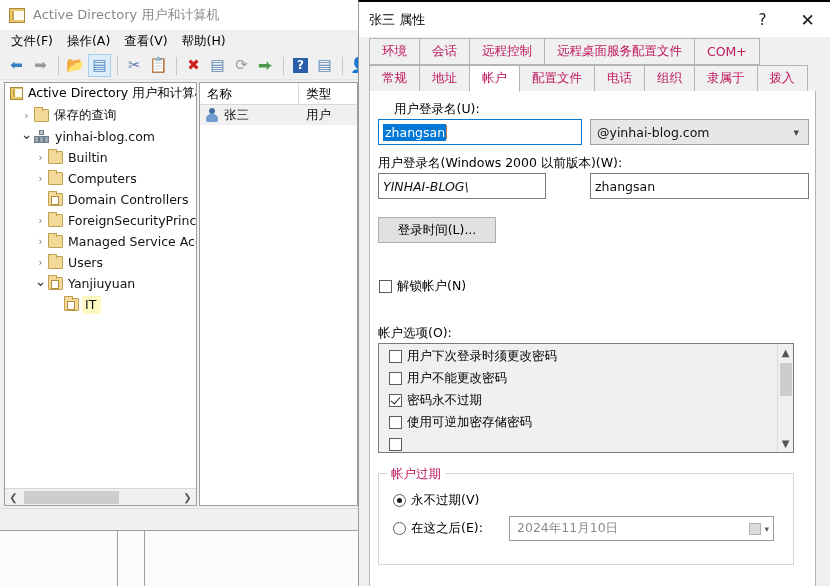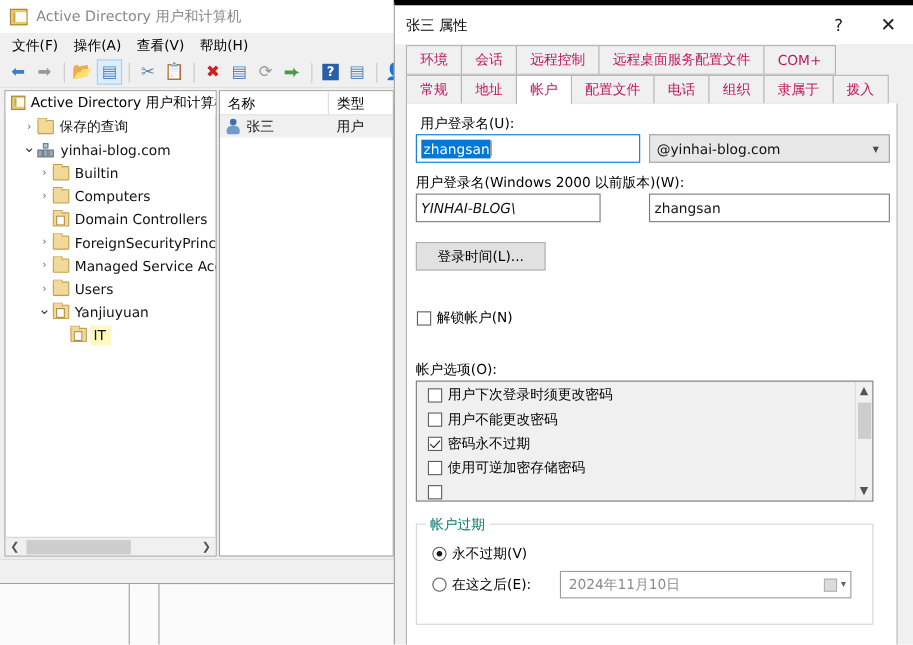--- a/index.html
+++ b/index.html
@@ -196,21 +196,21 @@
     background: #fbfbfb; border-right: 1px solid #a0a0a0; }
   .mb-col2 { position: absolute; left: 119px; top: 0; width: 26px; height: 56px;
     background: #fbfbfb; border-right: 1px solid #a0a0a0; }
 
   
   #dialog {
     position: absolute; left: 358px; top: 0;
     width: 472px; height: 586px;
     background: #f0f0f0;
     border-left: 1px solid #9b9b9b;
-    border-top: 5px solid #000000;
+    border-top: 2px solid #000000;
   }
   .dlg-titlebar {
     position: absolute; left: 0; top: 0; width: 471px; height: 35px;
     background: #ffffff; display: flex; align-items: center;
   }
   .dlg-title {
     margin-left: 10px; font-size: 13px; color: #000; white-space: nowrap;
   }
   .dlg-tb-spacer { flex: 1; }
   .dlg-help-btn, .dlg-close-btn {
@@ -315,21 +315,21 @@
   .vs-thumb {
     position: absolute; left: 2px; top: 19px; width: 12px; height: 33px;
     background: #cdcdcd;
   }
 
   .groupbox {
     position: absolute; border: 1px solid #d4d4d4;
   }
   .gb-title {
     position: absolute; top: -8px; left: 8px; background: #ffffff;
-    padding: 0 4px; font-size: 12.5px; color: #0f766e; white-space: nowrap;
+    padding: 0 4px; font-size: 12.5px; color: #be185d; white-space: nowrap;
   }
   .radio-row {
     position: absolute; display: flex; align-items: center;
     font-size: 12.5px; color: #000; white-space: nowrap;
   }
   .radio {
     width: 13px; height: 13px; border-radius: 50%; background: #ffffff;
     border: 1px solid #5c5c5c; flex: 0 0 auto; margin-right: 5px;
     position: relative;
   }
@@ -534,21 +534,21 @@
           <div class="tab">配置文件</div>
           <div class="tab">电话</div>
           <div class="tab">组织</div>
           <div class="tab">隶属于</div>
           <div class="tab">拨入</div>
         </div>
     </div>
 
     <div class="tab-body">
 
-      <div class="fld-label" style="left:12px; top:10px;">用户登录名(U):</div>
+      <div class="fld-label" style="left:24px; top:10px;">用户登录名(U):</div>
 
       <div class="txtbox focused" style="left:8px; top:28px; width:204px; height:26px;">
         <span class="sel-text">zhangsan</span>
         <span class="caret"></span>
       </div>
 
       <div class="combo" style="left:220px; top:28px; width:219px; height:26px;">
         <span>@yinhai-blog.com</span>
         <span class="chev">▾</span>
       </div>

